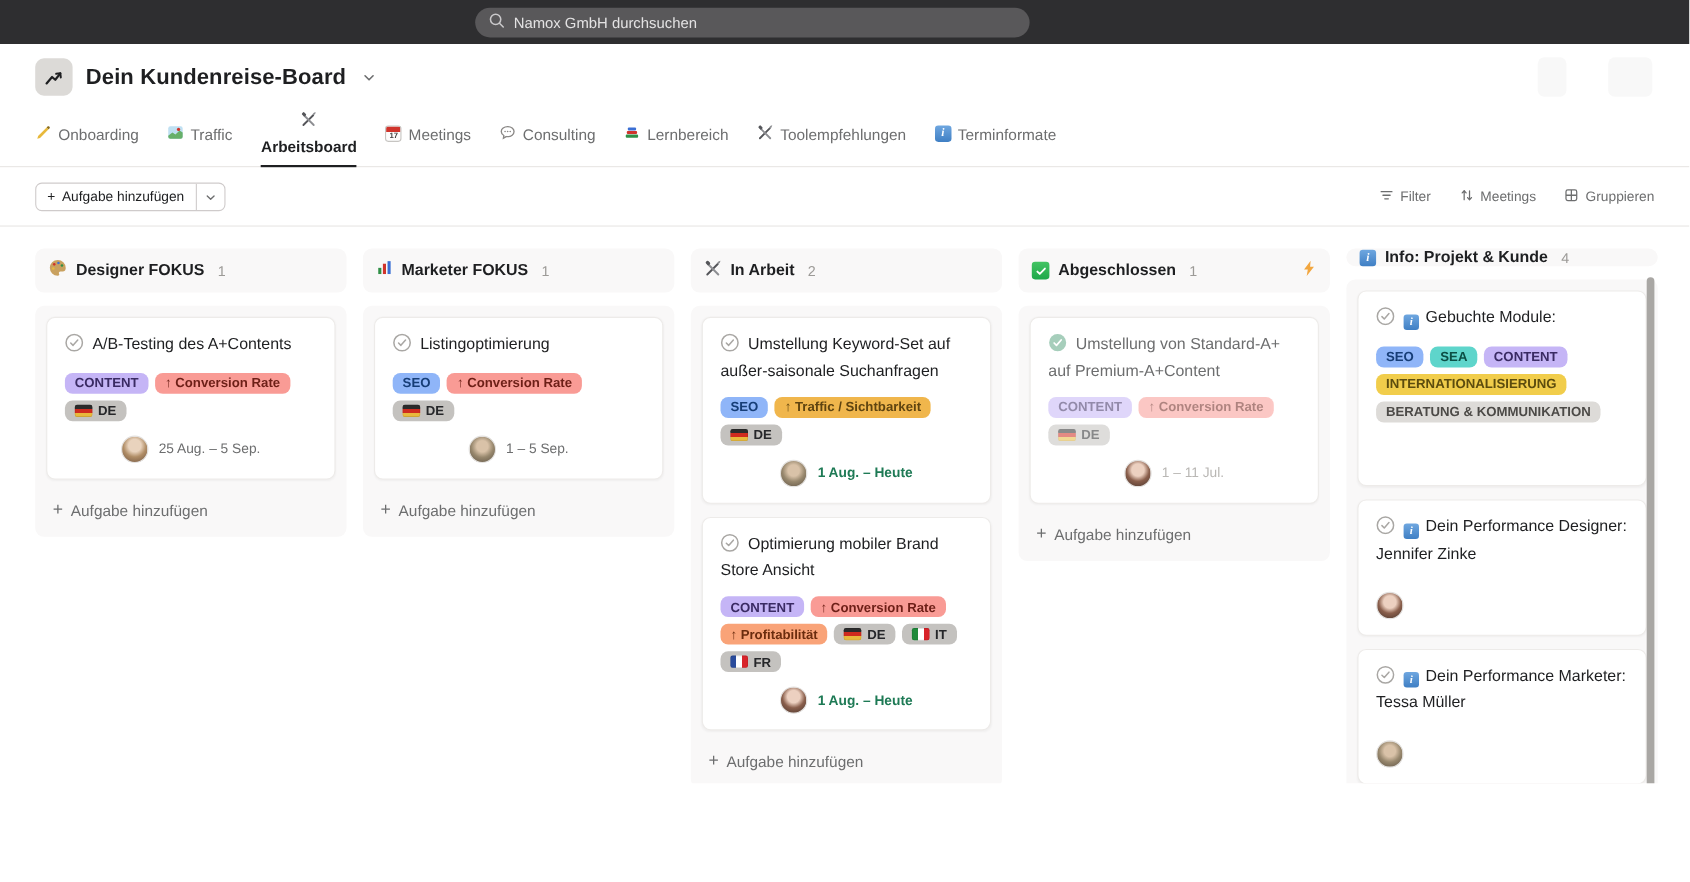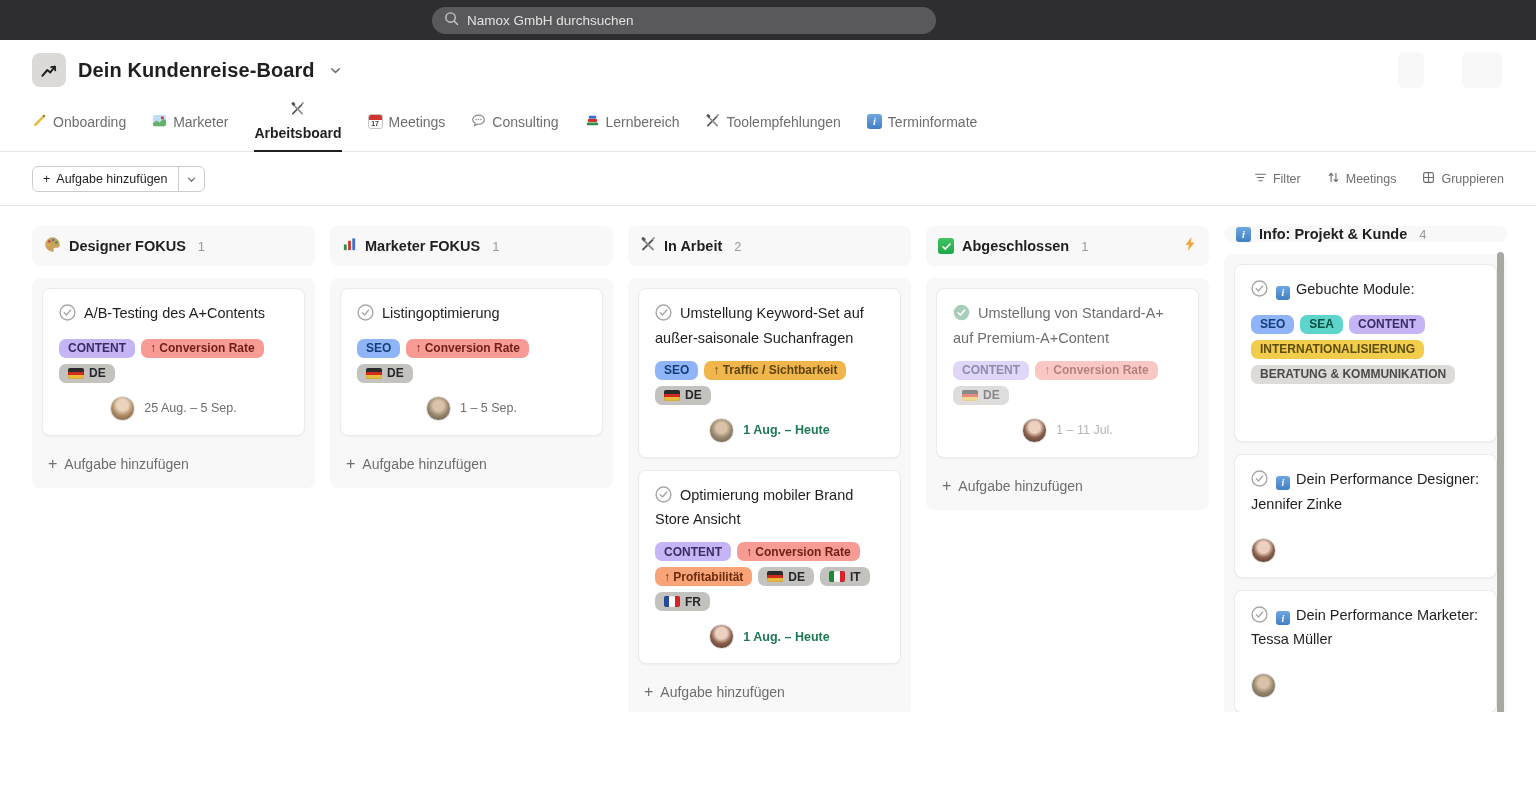--- a/index.html
+++ b/index.html
@@ -137,21 +137,21 @@
               <path d="M11.1 3l1.9 1.8 1-1c.3-.3.3-.8 0-1.1l-.7-.7c-.3-.3-.8-.3-1.1 0z" fill="#8a6d1f"></path>
             </svg></span>
         <span>Onboarding</span>
       </div>
       <div class="tab">
         <span><svg width="15" height="15" viewBox="0 0 16 16">
               <rect x="1" y="2" width="14" height="12" rx="2" fill="#bfe0f2"></rect>
               <path d="M1 11l4-3 3 2 4-4 3 2v4a2 2 0 01-2 2H3a2 2 0 01-2-2z" fill="#67b06a"></path>
               <circle cx="11" cy="5" r="1.6" fill="#d0342c"></circle>
             </svg></span>
-        <span>Marketer</span>
+        <span>Traffic</span>
       </div>
       <div class="tab active">
         <span><svg width="15" height="15" viewBox="0 0 16 16">
               <path d="M3 13.5L12.5 4" stroke="#55565a" stroke-width="1.8" stroke-linecap="round"></path>
               <path d="M12.5 4l1.8-1 .7-2-1.6.4L12 2.8z" fill="#8d8e92"></path>
               <path d="M13 13.5L3.5 4" stroke="#8d8e92" stroke-width="1.8" stroke-linecap="round"></path>
               <rect x="1.6" y="1.6" width="4" height="3" rx="1" transform="rotate(45 3.6 3.1)" fill="#55565a"></rect>
             </svg></span>
         <span>Arbeitsboard</span>
       </div>

